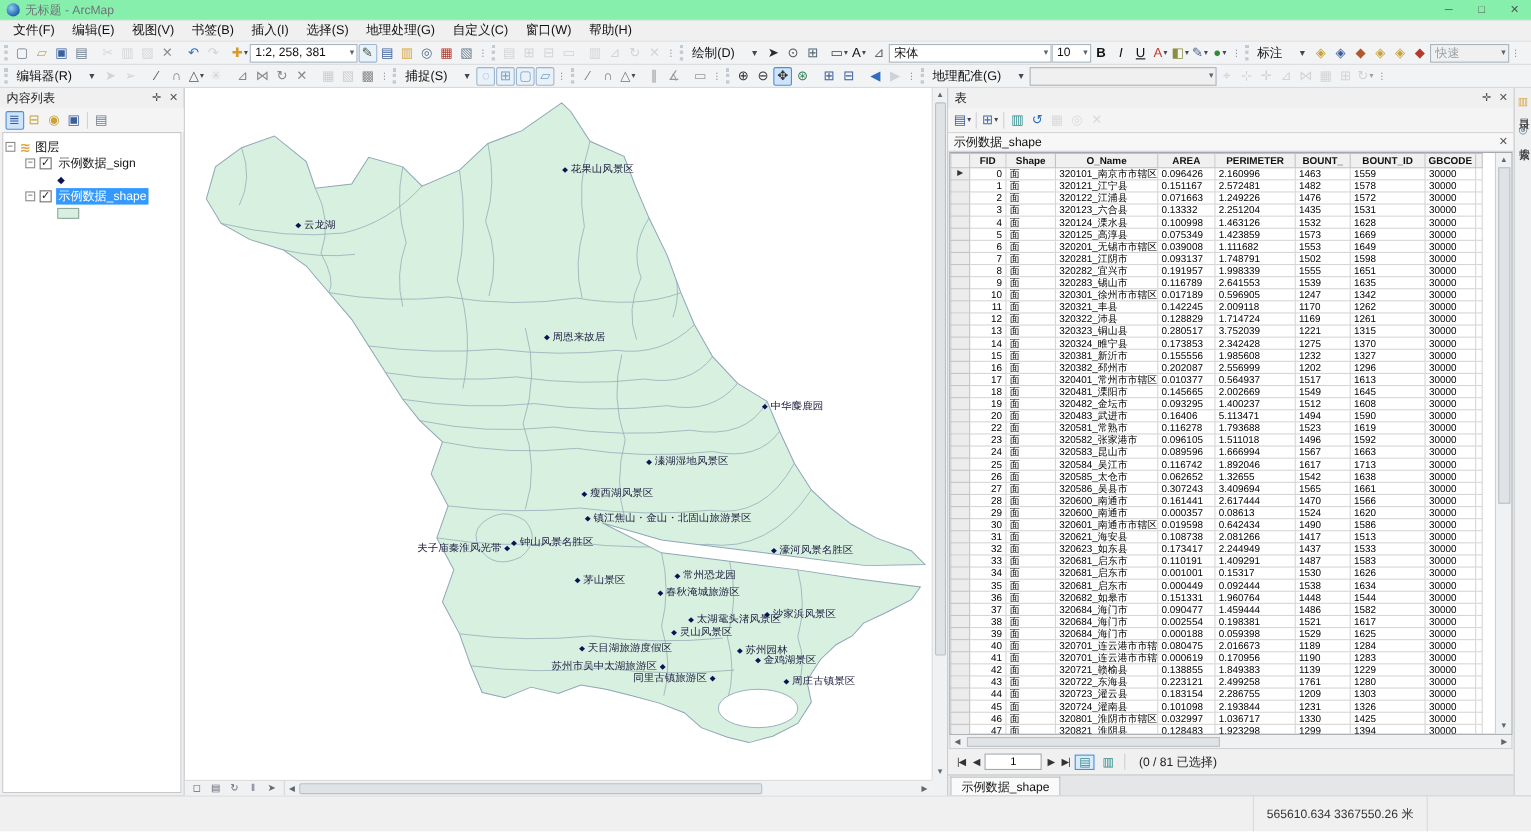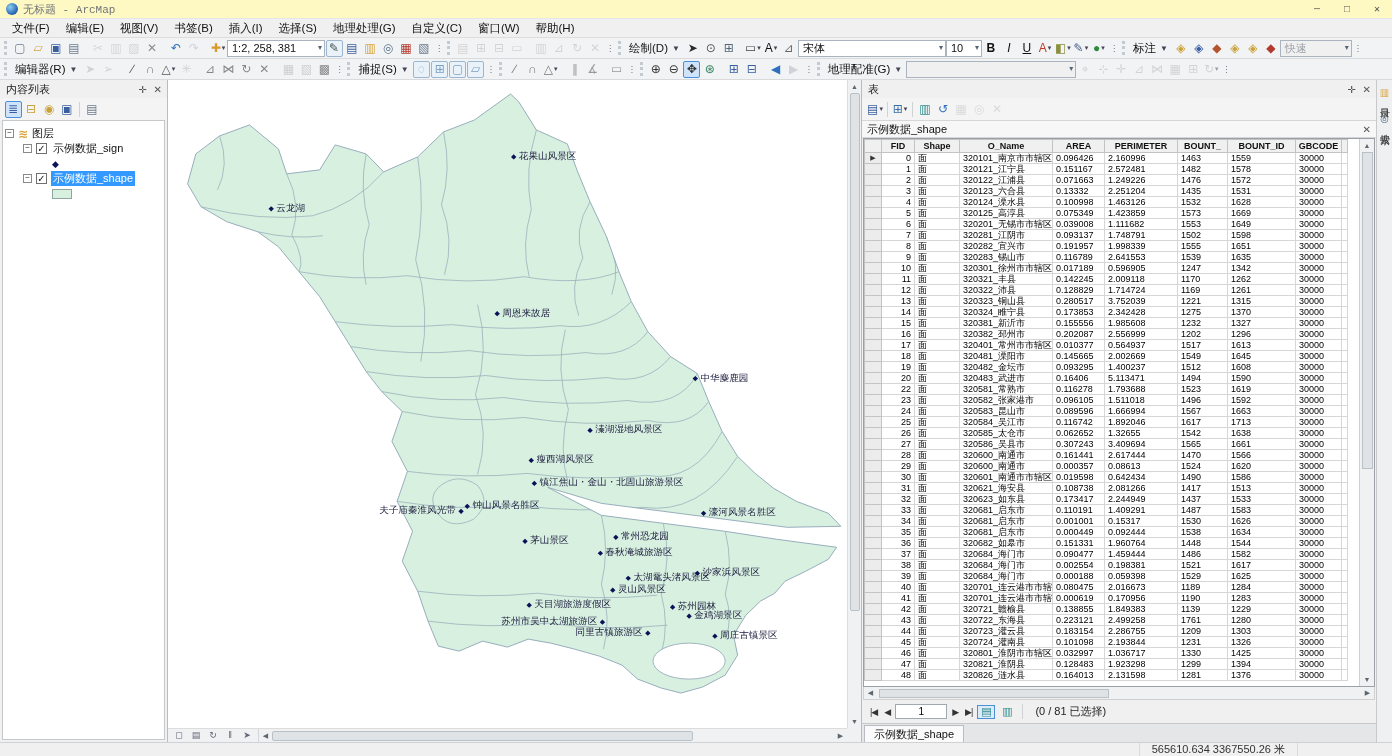--- a/index.html
+++ b/index.html
@@ -1,40 +1,40 @@
 <!DOCTYPE html>
 <html><head>
 <meta charset="utf-8">
 <style>
   *{margin:0;padding:0;box-sizing:border-box;}
   html,body{width:1392px;height:756px;overflow:hidden;}
   body{font-family:"Liberation Sans","DejaVu Sans",sans-serif;font-size:11px;background:#fff;color:#111;}
   #app{position:relative;width:1392px;height:756px;display:flex;flex-direction:column;}
 
   
-  .titlebar{height:19px;background:#fef9c3;display:flex;align-items:center;padding-left:6px;border-bottom:1px solid #e4e6e8;flex:none;font-family:Liberation Mono, monospace;}
+  .titlebar{height:19px;background:#86efac;display:flex;align-items:center;padding-left:6px;border-bottom:1px solid #e4e6e8;flex:none;}
   .appicon{width:12px;height:12px;border-radius:50%;background:radial-gradient(circle at 35% 35%,#8fd0ec,#2f6fbe 60%,#17427e);margin-right:5px;flex:none;}
   .title{color:#6f7378;font-size:11px;}
   .wincontrols{margin-left:auto;display:flex;}
   .wc{width:30px;text-align:center;color:#555;font-size:10px;line-height:19px;}
   .menubar{height:19px;background:#f0f0f0;display:flex;align-items:center;padding-left:4px;border-bottom:1px solid #dddddd;flex:none;}
   .mitem{padding:0 8px;font-size:11.5px;line-height:19px;color:#111;}
 
   
   .trow{height:21px;background:#f2f3f4;display:flex;align-items:center;border-bottom:1px solid #d9dadb;padding-left:1px;overflow:hidden;flex:none;}
   .tgroup{display:flex;align-items:center;height:21px;flex:none;}
   .grip{width:0;height:14px;border-left:3px dotted #c4cad1;margin:0 4px 0 3px;}
   .tbtn{min-width:17px;height:17px;display:inline-flex;align-items:center;justify-content:center;font-size:12px;margin:0 .5px;position:relative;}
   .gly{line-height:1;}
   .caret{font-size:7px;color:#445;margin-left:1px;}
   .tbtn.boxed{border:1px solid #9db6cf;background:#e9f1f9;border-radius:2px;}
   .tbtn.active{background:#cfe4fa;border:1px solid #4a90d9;border-radius:2px;}
   .tbtn.disabled{opacity:.5;}
   .tsep{width:1px;height:15px;background:#d0d2d4;margin:0 3px;}
-  .tlabel{font-size:11.5px;color:#111;padding:0 4px;display:inline-flex;align-items:center;gap:3px;white-space:nowrap;}
+  .tlabel{font-size:11.5px;color:#111;padding:0 4px;display:inline-flex;align-items:center;gap:13px;white-space:nowrap;}
   .tlabel .caret{font-size:8px;}
   .combo{height:17px;background:#fff;border:1px solid #a9b4be;font-size:11px;display:inline-flex;align-items:center;padding:0 15px 0 4px;position:relative;color:#111;white-space:nowrap;overflow:hidden;}
   .combo::after{content:"▾";position:absolute;right:2px;top:2px;font-size:8px;color:#567;}
   .combo.disabled{background:#f0f0f0;color:#9aa0a6;}
   .ovf{font-size:8px;color:#667;letter-spacing:-1px;padding:0 2px;}
 
   
   .main{flex:1;display:flex;min-height:0;}
 
   
@@ -90,21 +90,21 @@
   .tabstrip{height:19px;background:#e4e6e8;border-top:1px solid #c9c9c9;display:flex;align-items:flex-end;padding-left:2px;flex:none;}
   .dtab{height:17px;background:#fafafa;border:1px solid #b9bdc2;border-bottom:0;font-size:11px;padding:0 9px;display:flex;align-items:center;}
 
   
   .dockstrip{width:16px;background:#eef0f1;border-left:1px solid #c9c9c9;display:flex;flex-direction:column;align-items:center;padding-top:8px;gap:12px;flex:none;}
   .vtab{display:flex;flex-direction:column;align-items:center;gap:2px;}
   .vicon{font-size:10px;line-height:1;}
   .vtxt{writing-mode:vertical-rl;font-size:10px;color:#333;letter-spacing:1px;}
 
   
-  .statusbar{height:14px;background:#f0f0f0;border-top:1px solid #cfd2d5;display:flex;align-items:center;font-size:11px;color:#333;flex:none;}
+  .statusbar{height:33px;background:#f0f0f0;border-top:1px solid #cfd2d5;display:flex;align-items:center;font-size:11px;color:#333;flex:none;}
   .sb-sp{flex:1;}
   .sb-coords{padding:0 12px;border-left:1px solid #dadada;height:100%;display:flex;align-items:center;}
   .sb-end{width:95px;border-left:1px solid #dadada;height:100%;}
 </style>
 </head>
 <body>
 
 <div id="app">
 
   <div class="titlebar">

